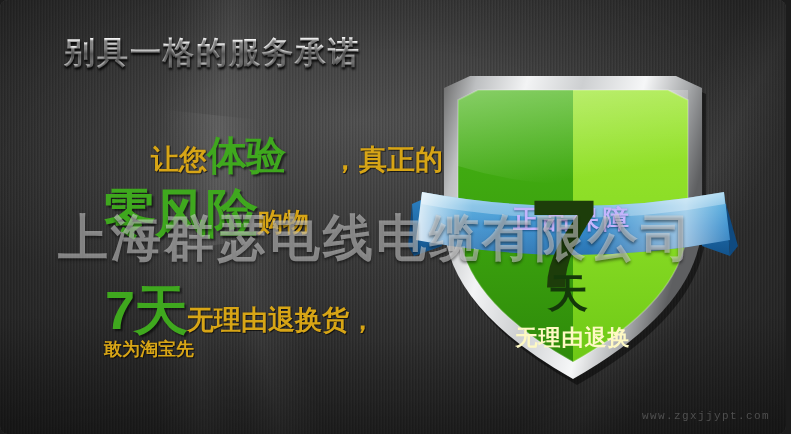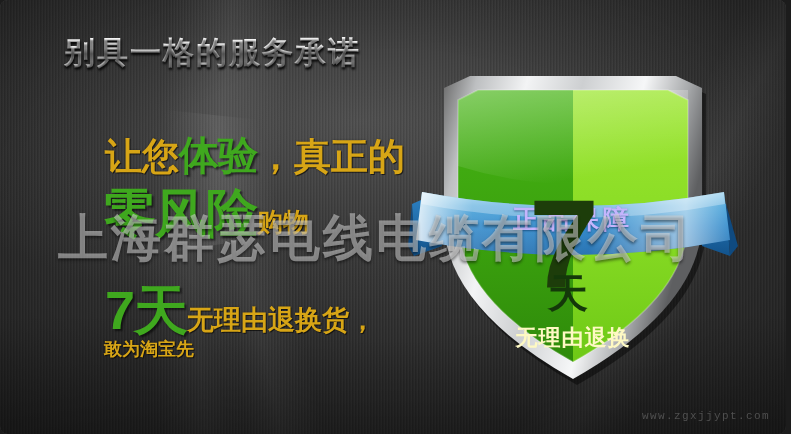--- a/index.html
+++ b/index.html
@@ -86,21 +86,21 @@
     text-shadow:1px 1px 0 rgba(0,0,0,0.55), 0 0 2px rgba(0,0,0,0.4);
     font-weight:bold;
   }
   .green{
     color:#3fa81e;
     text-shadow:2px 2px 2px rgba(0,0,0,0.55);
     font-weight:bold;
   }
 
   .l1{left:105px;top:135px;font-size:0;}
-  .l1 .s-small{font-size:37px;vertical-align:baseline;}
+  .l1 .s-small{font-size:28px;vertical-align:baseline;margin-left:46px;}
   .l1 .s-big{font-size:40px;vertical-align:baseline;letter-spacing:-1px;}
 
   .l2{left:104px;top:187px;font-size:0;}
   .l2 .s-big{font-size:52px;letter-spacing:-1px;vertical-align:baseline;text-align:center;}
   .l2 .s-small{font-size:26px;vertical-align:baseline;text-align:right;}
 
   .l3{left:105px;top:283px;font-size:0;}
   .l3 .s-big{font-size:54px;vertical-align:baseline;letter-spacing:-1px;}
   .l3 .s-small{font-size:27px;vertical-align:baseline;}
 

